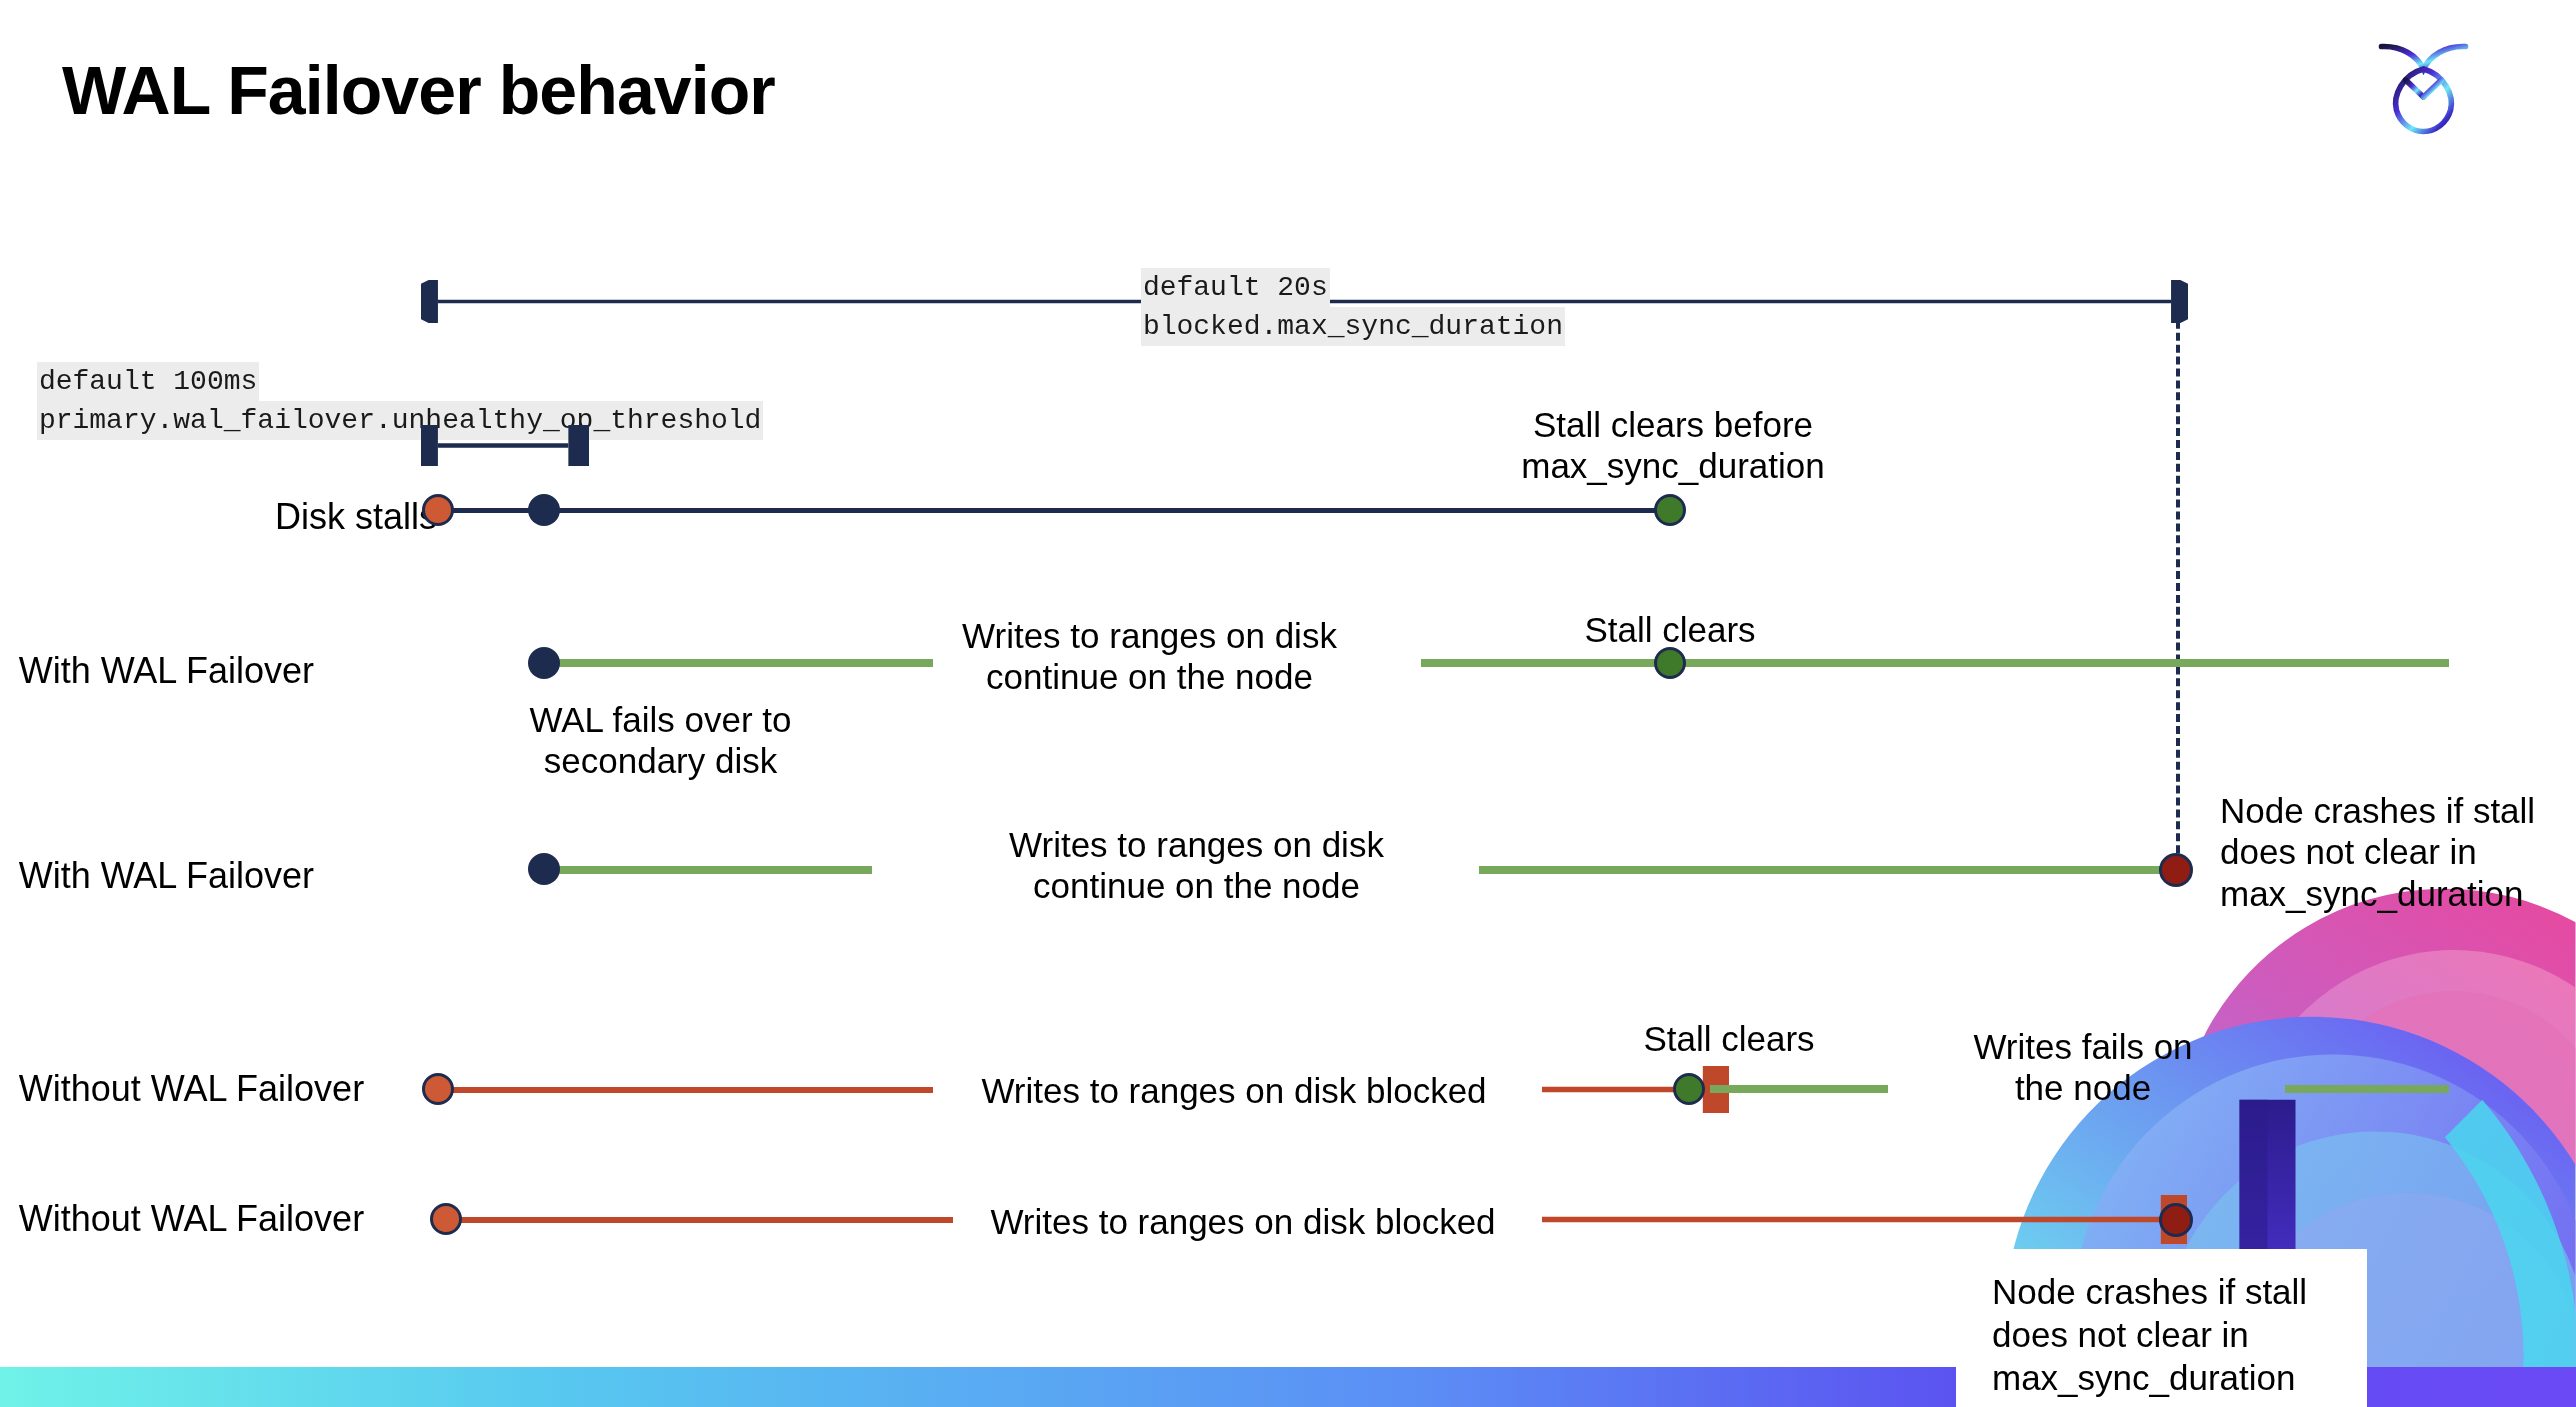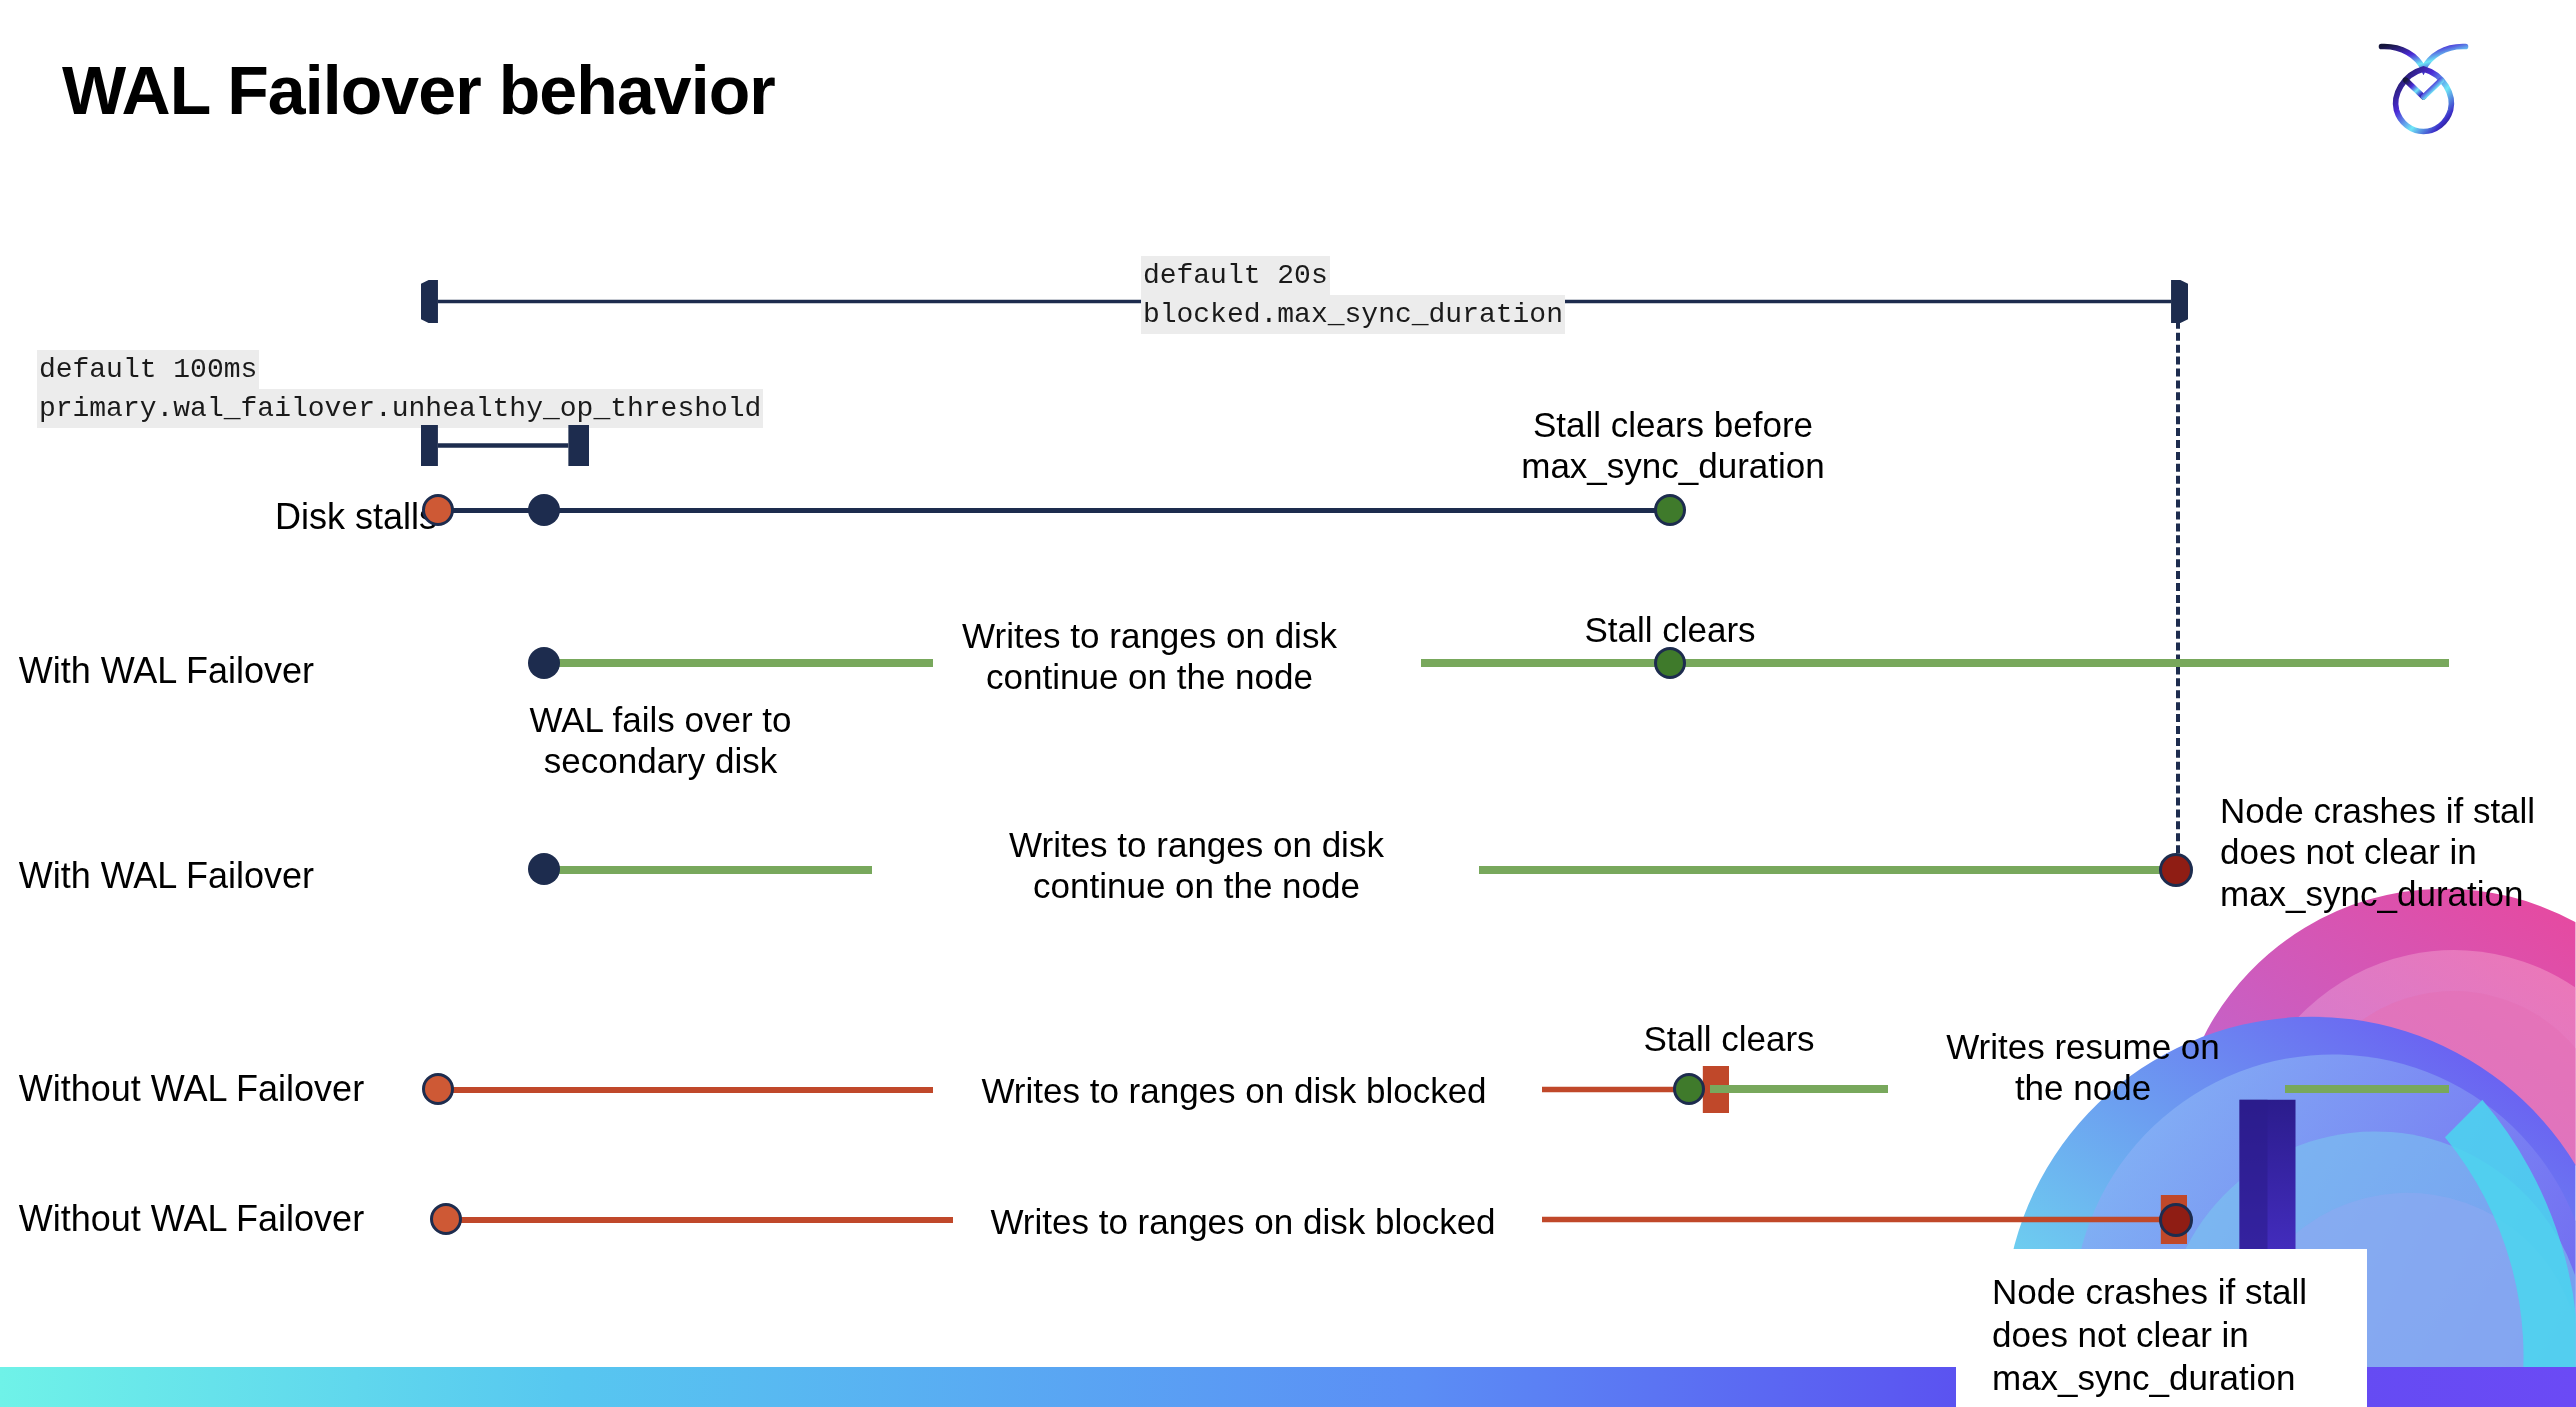--- a/index.html
+++ b/index.html
@@ -67,20 +67,21 @@
   .lbl.row-label { font-size: 36px; }
   .lbl.annot { font-size: 35px; text-align: center; }
   .lbl.annot-left { font-size: 35px; text-align: left; }
 
   .mono {
     position: absolute;
     font-family: "Liberation Mono", monospace;
     font-size: 28px;
     color: #1a1a1a;
     line-height: 1.33;
+    margin-top: 12px;
   }
   .mono span {
     background: #ececec;
     display: inline-block;
     padding: 0.9px 1.9px;
   }
 
   .whitebox {
     position: absolute;
     background: #ffffff;
@@ -253,21 +254,21 @@
   </svg>
 
   <div class="hline" style="left:1710px; top:1085px; width:178px; height:7.5px; background:#78a85c;"></div>
   <div class="hline" style="left:2285px; top:1085px; width:164px; height:7.5px; background:#78a85c;"></div>
 
   <div class="dot" style="left:422px; top:1073px; width:32px; height:32px; background:#ce5935;"></div>
   <div class="dot" style="left:1673px; top:1073px; width:32px; height:32px; background:#3f7a2b;"></div>
 
   <div class="lbl annot" style="left:944px; top:1070px; width:580px;">Writes to ranges on disk  blocked</div>
   <div class="lbl annot" style="left:1589px; top:1018px; width:280px;">Stall clears</div>
-  <div class="lbl annot" style="left:1924px; top:1026px; width:318px;">Writes resume on
+  <div class="lbl annot" style="left:1924px; top:1026px; width:318px;">Writes fails on
 the node</div>
 
   <div class="lbl row-label" style="left:18.7px; top:1198px; width:419px; text-align:left;">Without WAL Failover</div>
 
   <div class="hline" style="left:458px; top:1217px; width:495px; height:5.6px; background:#c0482a;"></div>
 
   <svg class="hline" style="left:1542px; top:1195px; width:645px; height:49px;" viewBox="0 0 690 52" width="645" height="49">
     <line x1="0" y1="26" x2="668" y2="26" stroke="#c0482a" stroke-width="6" marker-end="url(#arrRo)"></line>
   </svg>
 

